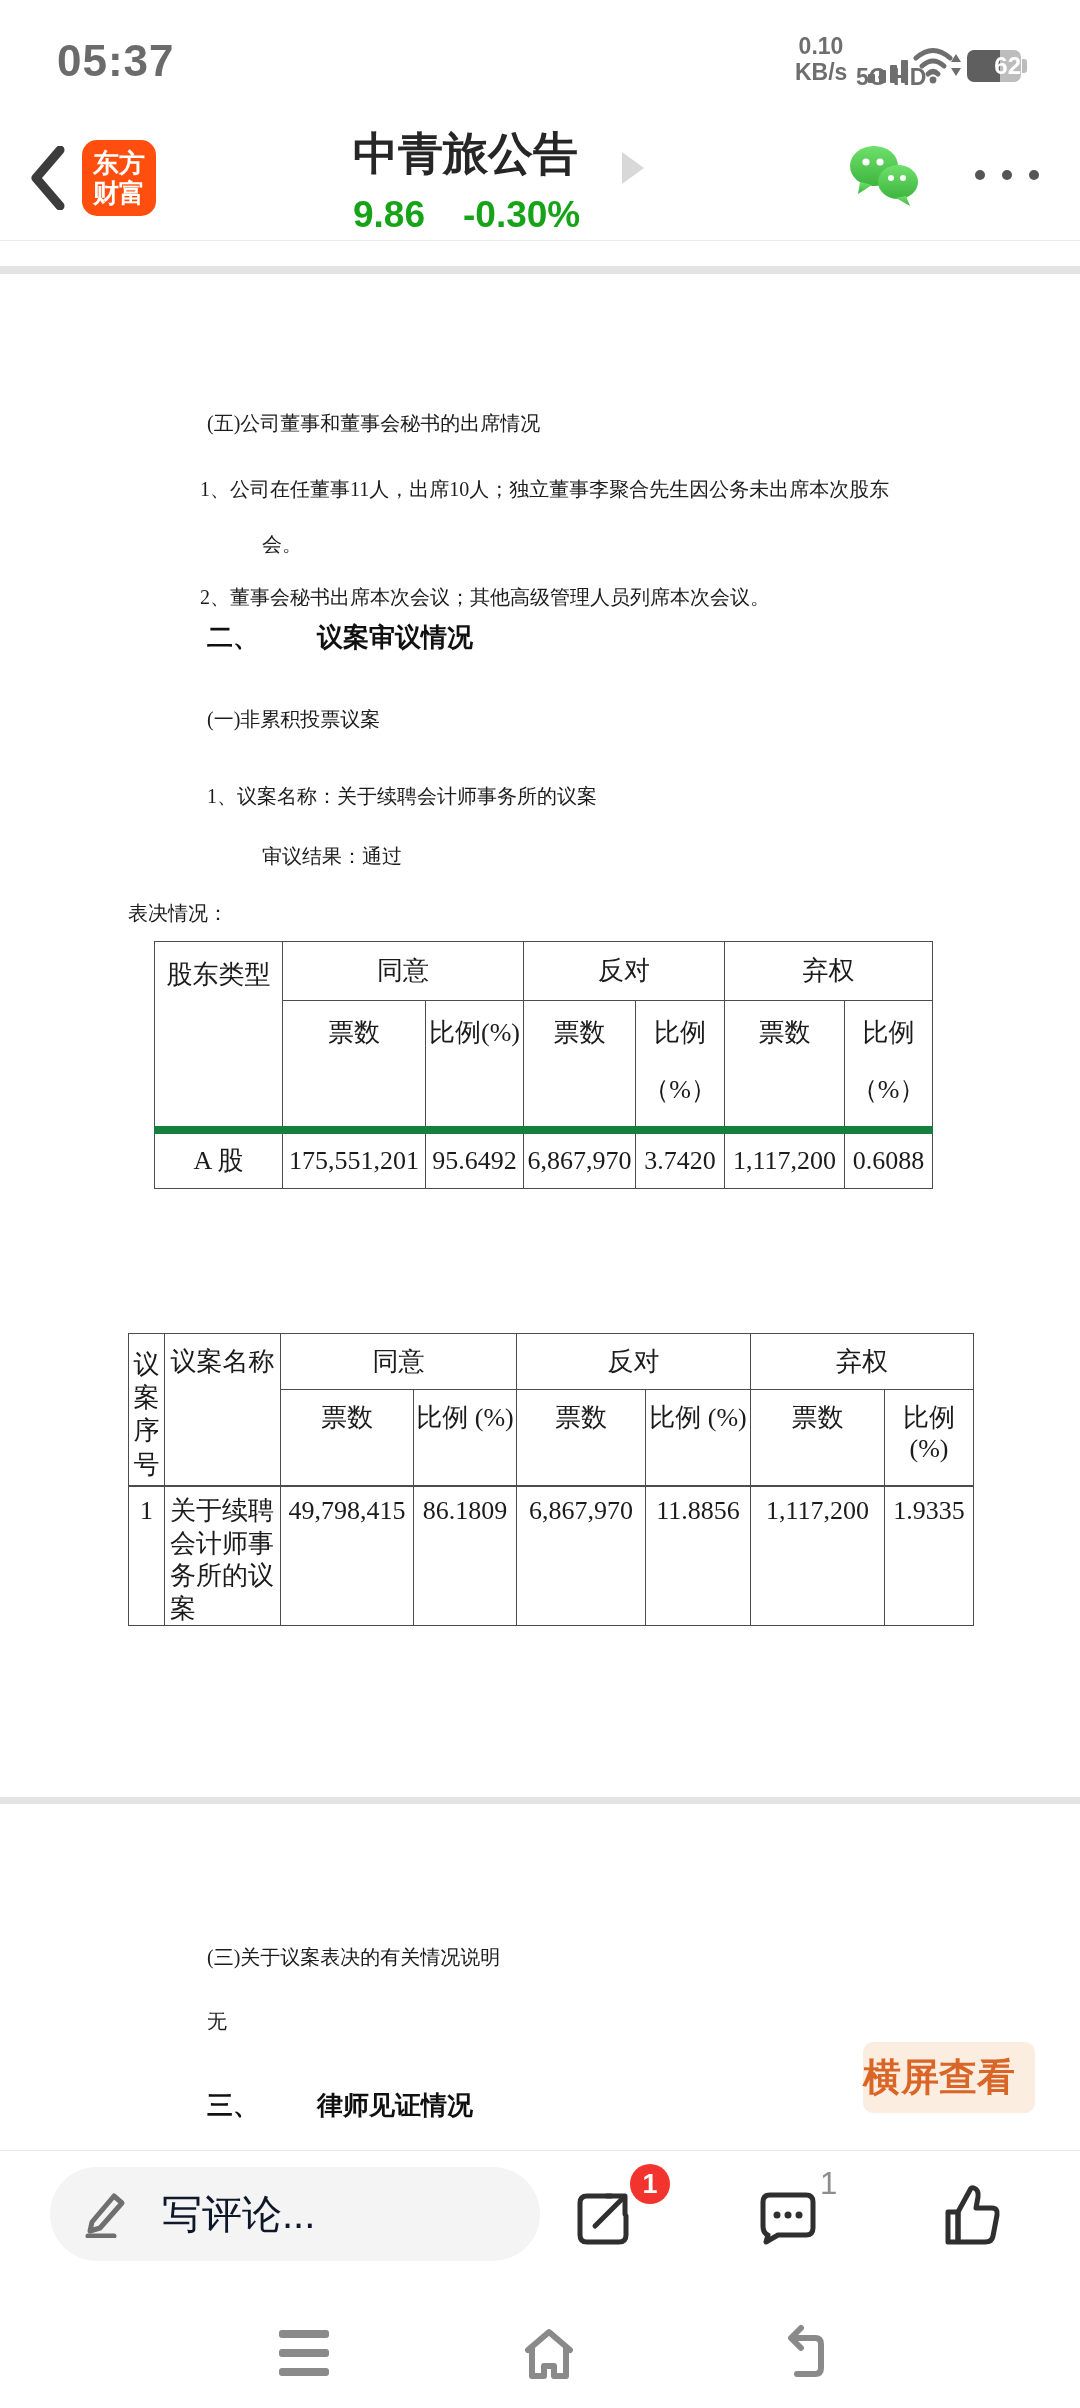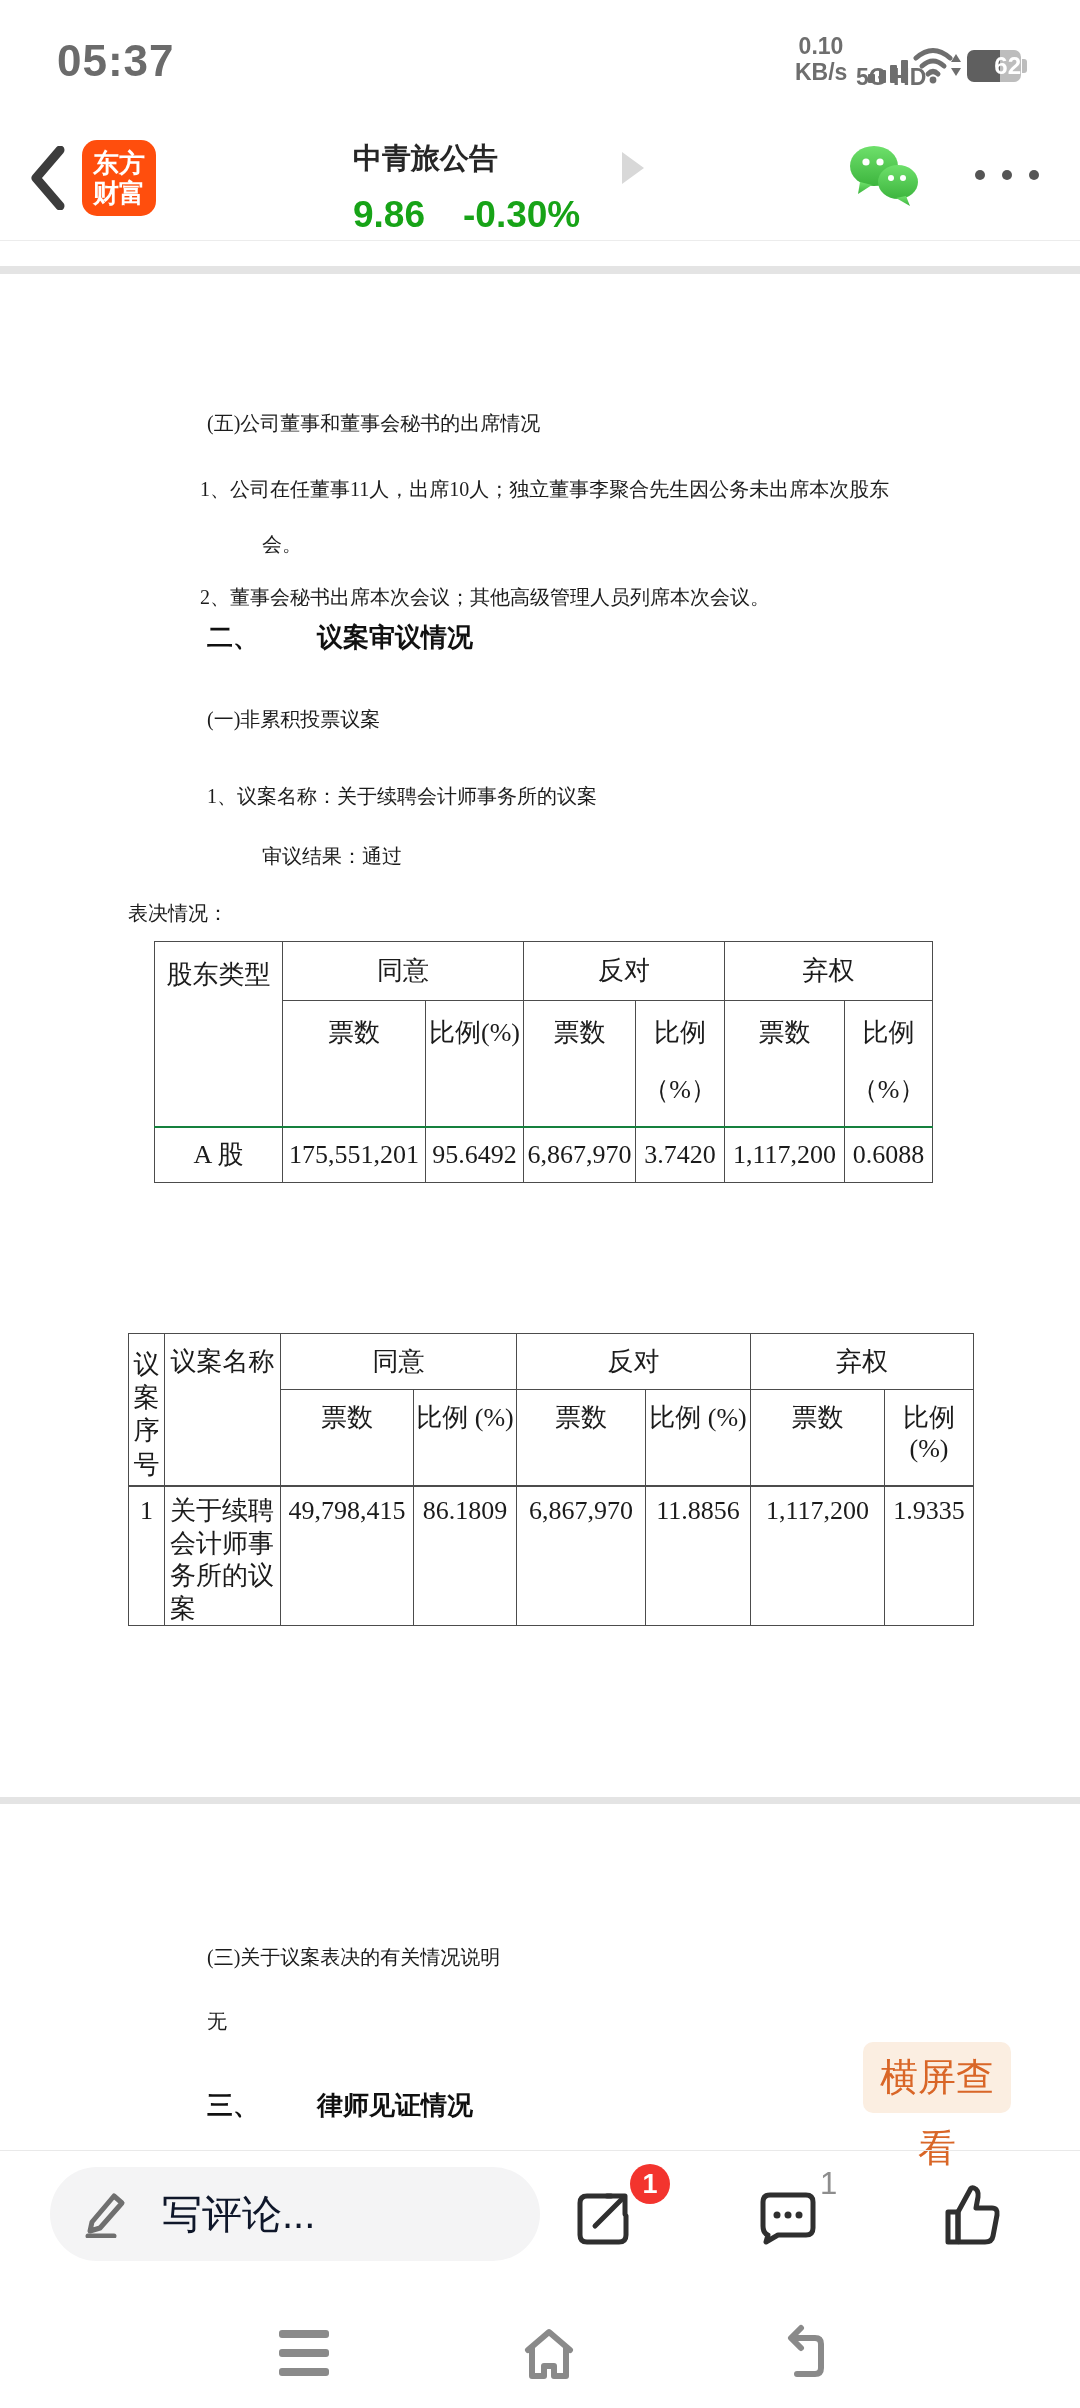--- a/index.html
+++ b/index.html
@@ -16,55 +16,55 @@
   .sb-wifi{left:912px;top:44px;}
   .battery{left:967px;top:50px;width:54px;height:32px;border-radius:7px;
            background:linear-gradient(to right,#5f5f5f 0 62%,#bdbdbd 62% 100%);
            color:#fff;font-size:24px;font-weight:bold;text-align:right;line-height:32px;}
   .battery-nub{left:1022px;top:59px;width:5px;height:14px;background:#bdbdbd;border-radius:0 3px 3px 0;}
 
   
   .logo{left:82px;top:140px;width:74px;height:76px;border-radius:15px;background:#ff4e0d;
         color:#fff;font-weight:bold;font-size:26px;line-height:30px;text-align:center;
         display:flex;flex-direction:column;justify-content:center;}
-  .hd-title{left:353px;top:139px;font-size:29px;font-weight:bold;color:#262626;white-space:nowrap;}
+  .hd-title{left:353px;top:124px;font-size:45px;font-weight:bold;color:#262626;white-space:nowrap;}
   .hd-tri{left:622px;top:152px;width:0;height:0;border-left:22px solid #d8d8d8;
           border-top:16px solid transparent;border-bottom:16px solid transparent;}
   .hd-price{left:353px;top:194px;font-size:37px;font-weight:bold;color:#17a317;white-space:nowrap;}
   .hd-price .chg{margin-left:38px;}
   .dots{left:975px;top:170px;display:flex;gap:17px;}
   .dots i{width:10px;height:10px;border-radius:50%;background:#555;}
   .hairline{left:0;width:1080px;height:1px;background:#ececec;}
   .band{left:0;width:1080px;background:#e4e4e4;}
 
   
   .dline{position:absolute;font-family:"Liberation Serif",serif;font-size:20px;color:#1c1c1c;white-space:nowrap;}
   .dhead{position:absolute;font-family:"Liberation Sans",sans-serif;font-size:26px;font-weight:bold;color:#101010;white-space:nowrap;}
   .dhead .ttl{margin-left:58px;}
 
   table.doc-table{position:absolute;border-collapse:collapse;table-layout:fixed;
         font-family:"Liberation Serif",serif;font-size:26px;color:#1b1b1b;}
   table.doc-table td{border:1px solid #4c4c4c;text-align:center;padding:0;vertical-align:middle;line-height:1.2;}
   .t1{left:154px;top:931px;width:778px;margin-top:10px;}
   .t1 .r1 td{height:58px;}
   .t1 .r2 td{height:109px;vertical-align:top;padding-top:16px;}
-  .t1 .r3 td{height:54px;border-top:2px solid #15803d;text-align:center;}
+  .t1 .r3 td{height:54px;border-top:8px solid #15803d;text-align:center;}
   .t1 td.cell-type{vertical-align:top;padding-top:17px;}
   .pct2{margin-top:26px;}
   .t2{left:128px;top:1333px;width:845px;}
   .t2 .r1 td{height:55px;}
   .t2 .r2 td{height:83px;vertical-align:top;padding-top:12px;}
   .t2 .r3 td{height:116px;vertical-align:top;padding-top:8px;border-top:2px solid #4c4c4c;}
   .t2 td.vert{vertical-align:bottom;line-height:1.28;padding:0 2px 4px 2px;}
   .t2 td.name-h{vertical-align:top;padding-top:12px;}
   .t2 .r3 td.name-c{text-align:left;padding-left:5px;line-height:1.25;}
 
   
-  .float-btn{left:863px;top:2042px;width:148px;height:71px;border-radius:10px;background:#fbeee1;
-             color:#d96627;font-size:38px;font-weight:normal;text-align:center;line-height:71px;}
+  .float-btn{left:863px;top:2042px;width:172px;height:71px;border-radius:10px;background:#fbeee1;
+             color:#d96627;font-size:38px;font-weight:bold;line-height:71px;}
 
   
   .pill{left:50px;top:2167px;width:490px;height:94px;border-radius:47px;background:#f4f4f5;
         display:flex;align-items:center;}
   .pill .ph{margin-left:32px;font-size:40px;color:#0f172a;}
   .badge{left:630px;top:2164px;width:40px;height:40px;border-radius:50%;background:#f3342e;
          color:#fff;font-size:27px;font-weight:bold;text-align:center;line-height:40px;}
   .sup1{left:820px;top:2166px;font-size:31px;color:#8d8d8d;}
 
   

